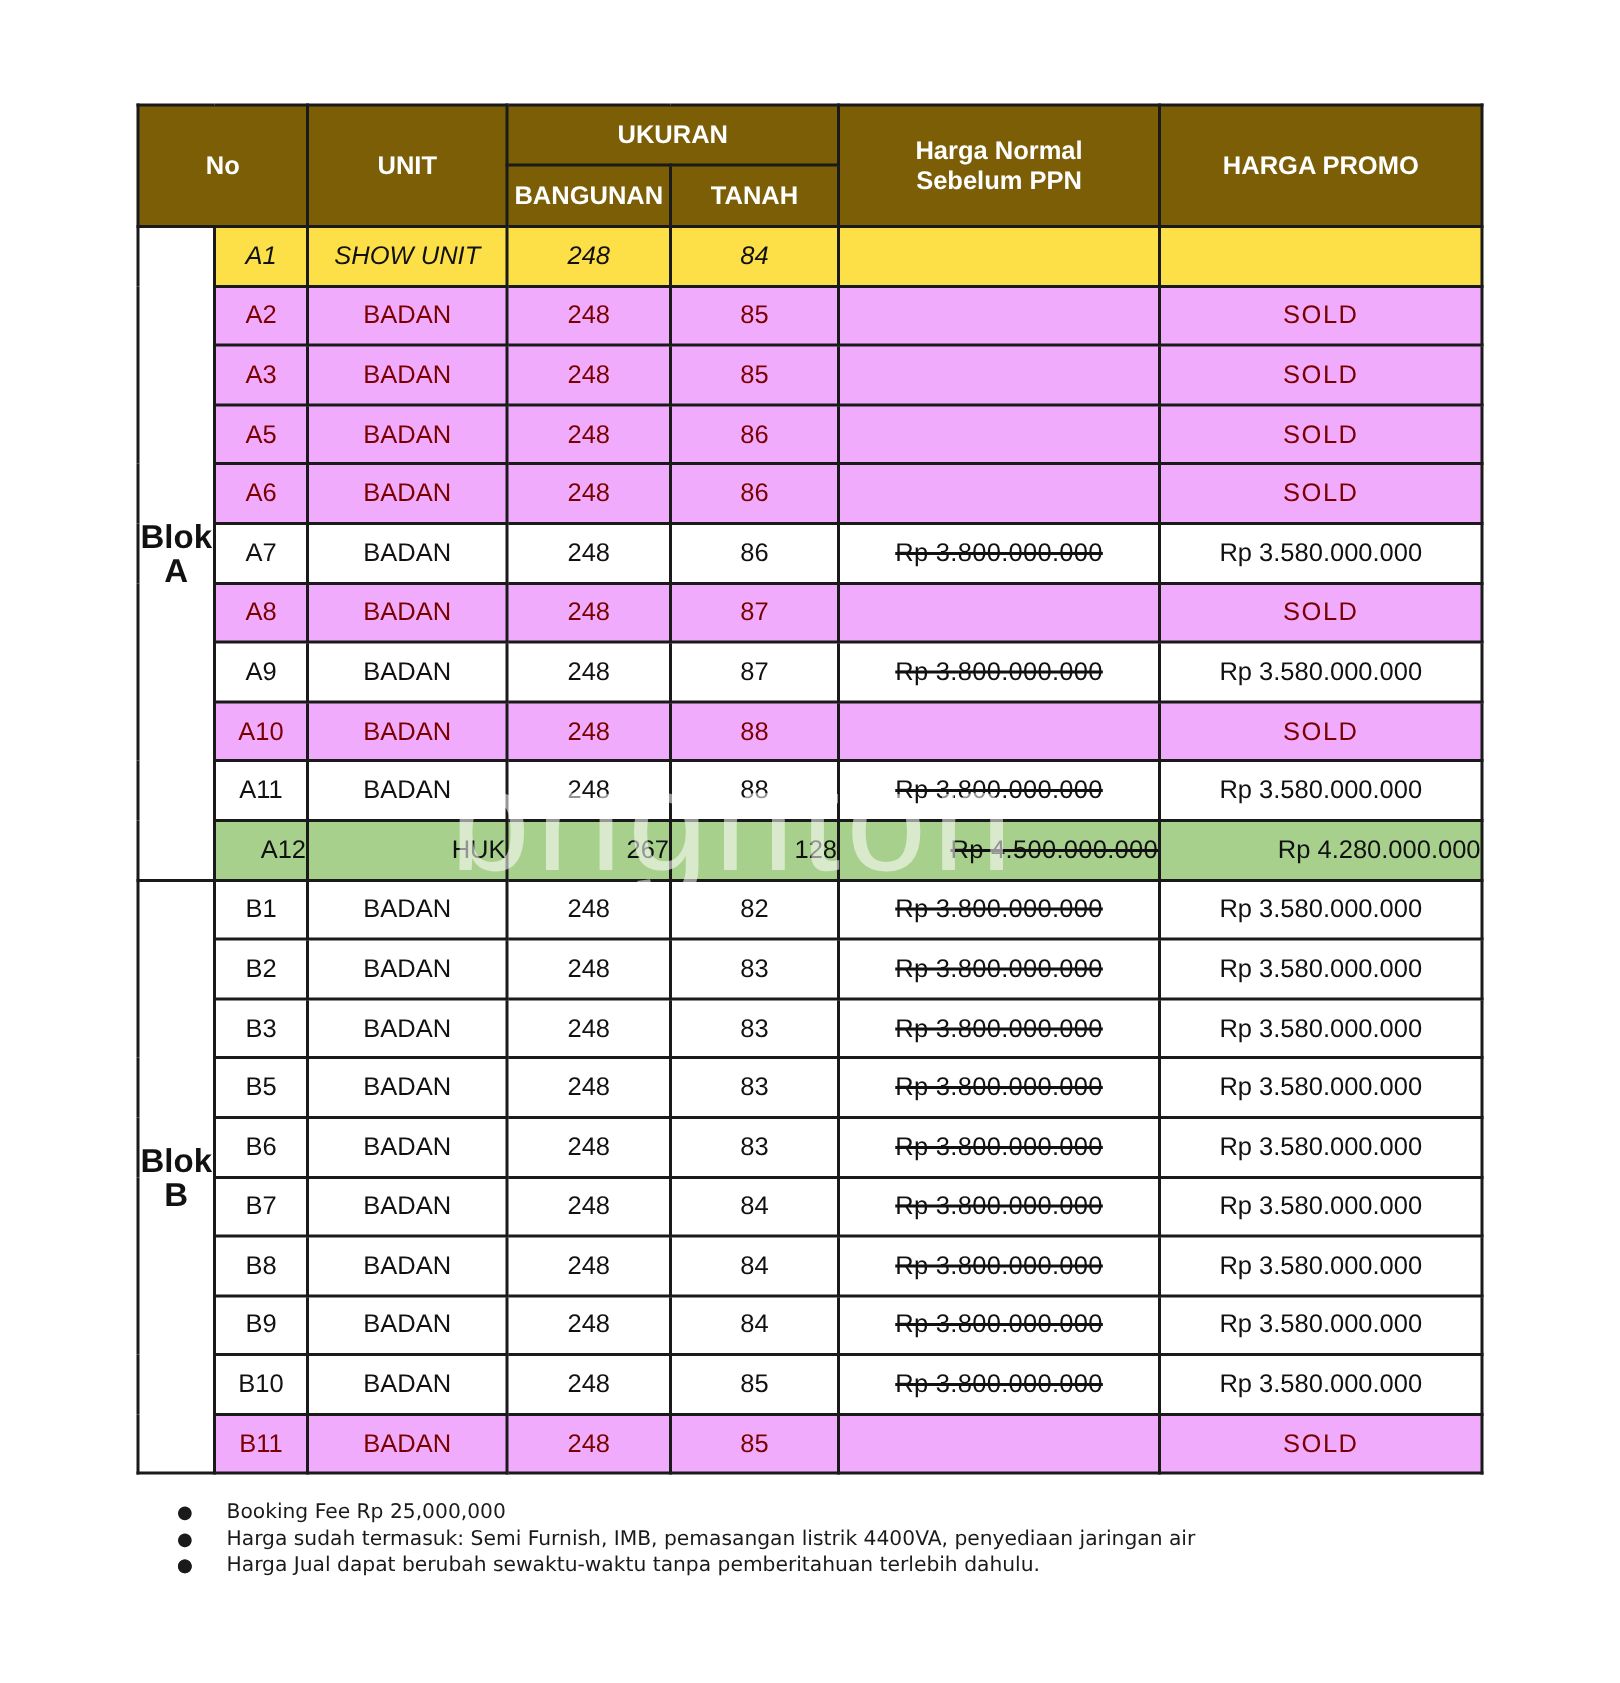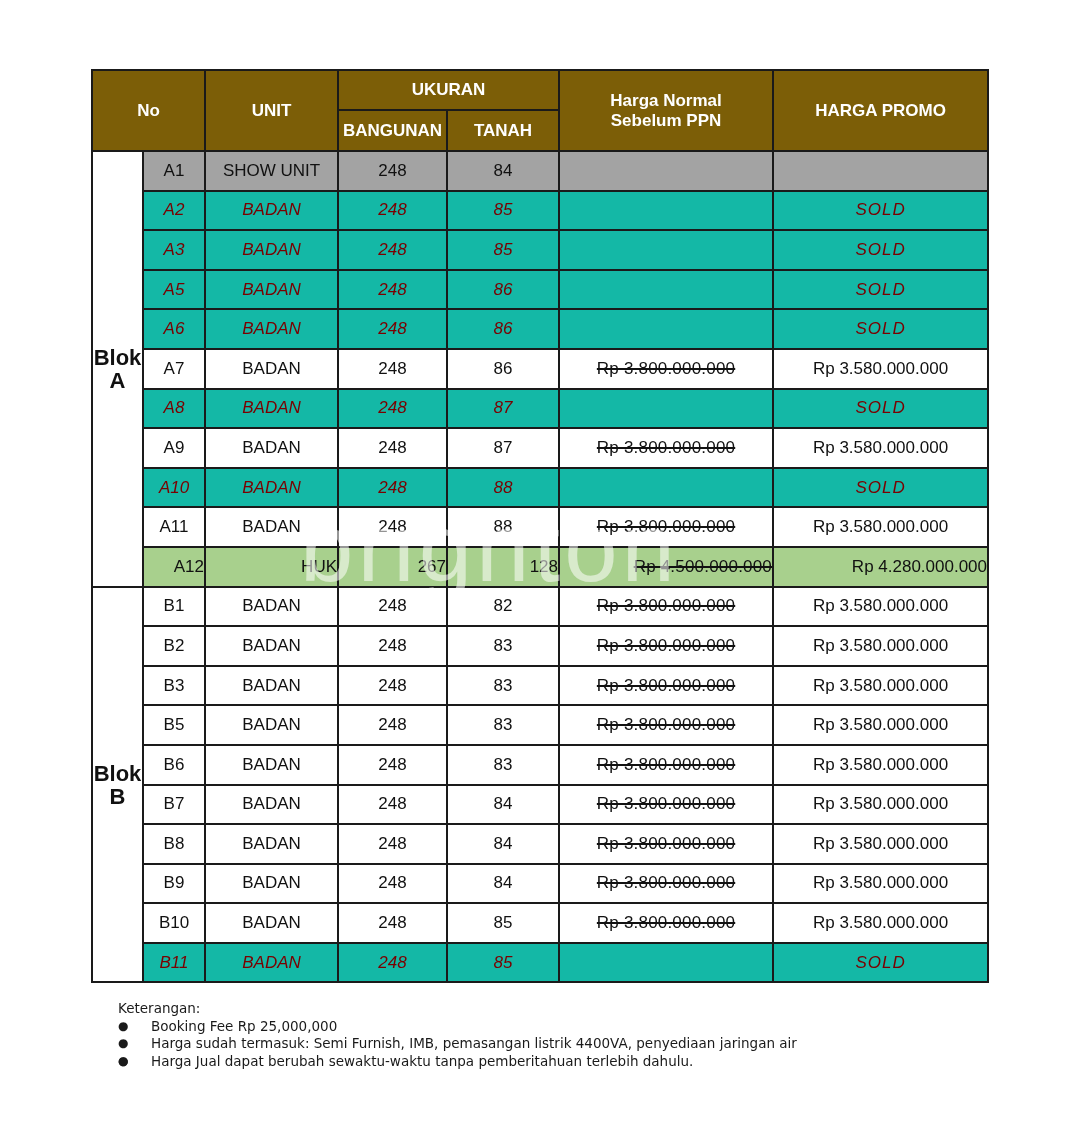--- a/index.html
+++ b/index.html
@@ -13,22 +13,22 @@
       border: 2px solid #1a1a1a; text-align: center; padding: 0;
       font-size: 17px; color: #111;
     }
     .price-table th {
       background: #7c5e07; color: #ffffff; font-weight: bold; font-size: 17px;
     }
     .price-table thead tr.h1 th { height: 38px; }
     .price-table thead tr.h2 th { height: 39px; }
     .price-table tbody td { height: 37.6px; }
     td.blok { background: #ffffff; font-weight: bold; font-size: 22px; line-height: 23px; }
-    tr.show td.c { background: #a3a3a3; }
-    tr.sold td.c { background: #14b8a6; color: #7a0000; font-style: italic; }
+    tr.show td.c { background: #fde047; font-style: italic; }
+    tr.sold td.c { background: #f0abfc; color: #7a0000; }
     tr.avail td.c { background: #ffffff; }
     tr.green td.c { background: #a8d08d; text-align: right; }
     .strike { text-decoration: line-through; text-decoration-thickness: 2px; }
     .normal-price { letter-spacing: 0.2px; }
     .sold-label { letter-spacing: 1px; margin-top: 16px; }
     .watermark {
       position: absolute; left: 300px; top: 508px; width: 480px; height: 80px;
       color: rgba(255,255,255,0.55); font-size: 96px; font-weight: normal;
       line-height: 80px; letter-spacing: 4px; pointer-events: none; overflow: hidden;
       text-transform: lowercase;
@@ -254,20 +254,19 @@
         <td class="c"><span>85</span></td>
         <td class="c"><span class="strike normal-price"></span></td>
         <td class="c"><span class="sold-label">SOLD</span></td>
       </tr>
     </tbody>
 </table>
 
 <div class="watermark">Brighton</div>
 
 <div class="notes">
-  <p class="title">Keterangan:</p>
   <ul>
     <li><span class="bullet">●</span><span>Booking Fee Rp 25,000,000</span></li>
     <li><span class="bullet">●</span><span>Harga sudah termasuk: Semi Furnish, IMB, pemasangan listrik 4400VA, penyediaan jaringan air</span></li>
     <li><span class="bullet">●</span></li>
     <li><span class="bullet">●</span><span>Harga Jual dapat berubah sewaktu-waktu tanpa pemberitahuan terlebih dahulu.</span></li>
   </ul>
 </div>
 
 </body></html>

